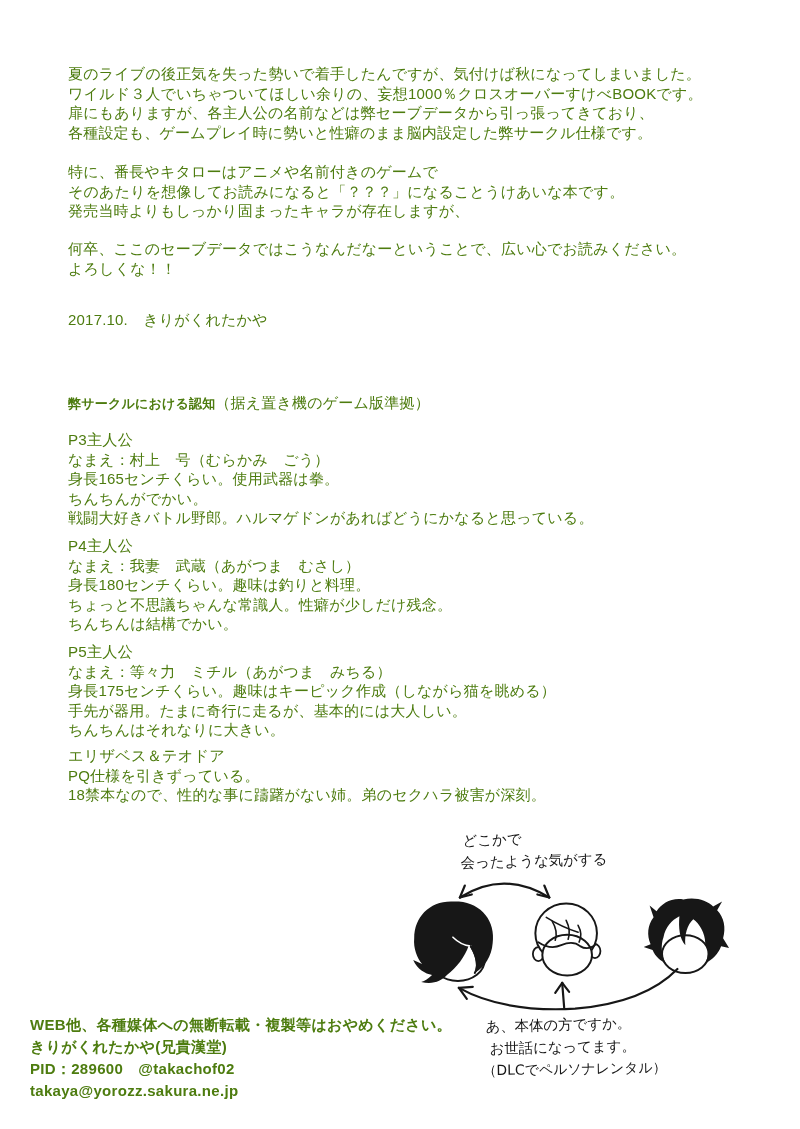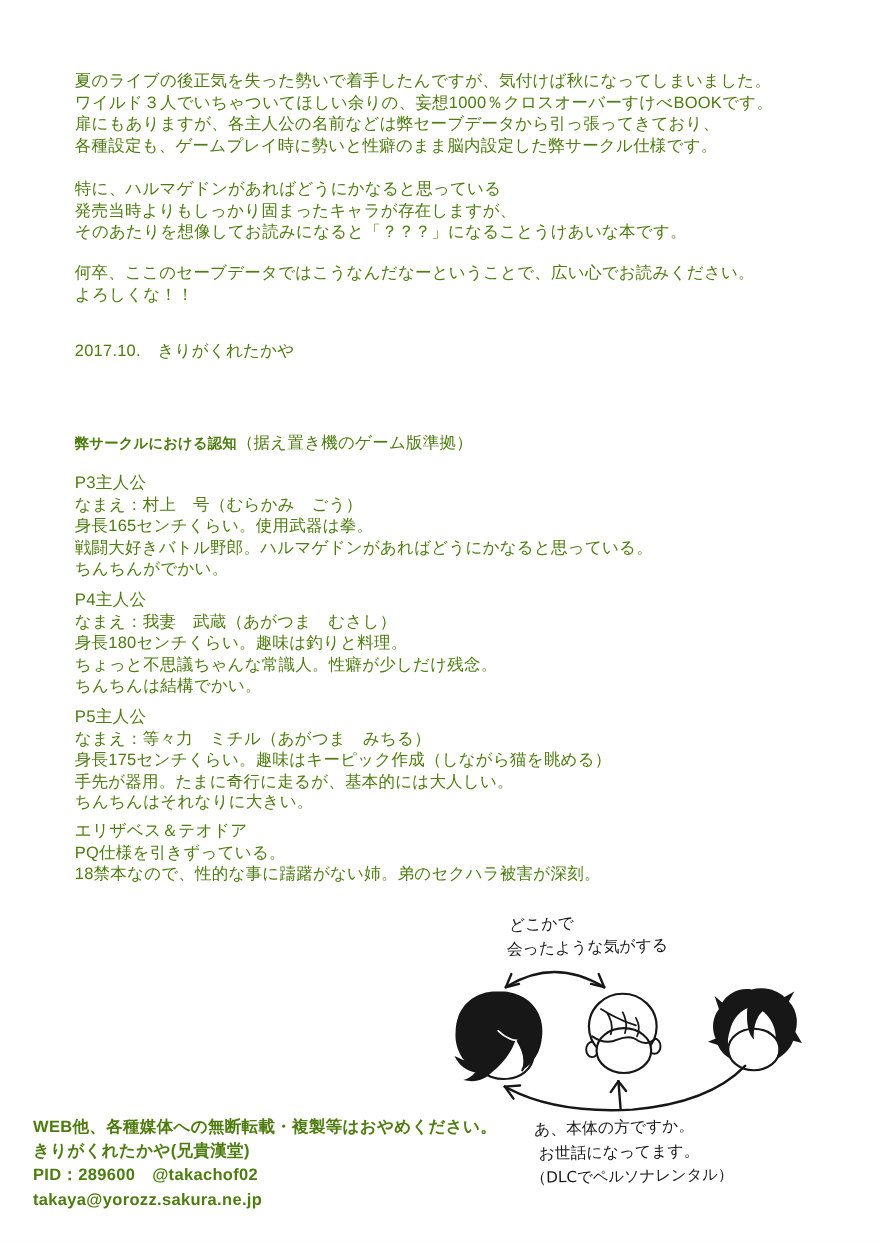--- a/index.html
+++ b/index.html
@@ -60,43 +60,43 @@
 <div class="page">
 
   <div class="tb p1">
       <div class="tline">夏のライブの後正気を失った勢いで着手したんですが、気付けば秋になってしまいました。</div>
       <div class="tline">ワイルド３人でいちゃついてほしい余りの、妄想1000％クロスオーバーすけべBOOKです。</div>
       <div class="tline">扉にもありますが、各主人公の名前などは弊セーブデータから引っ張ってきており、</div>
       <div class="tline">各種設定も、ゲームプレイ時に勢いと性癖のまま脳内設定した弊サークル仕様です。</div>
     </div>
 
   <div class="tb p2">
-      <div class="tline">特に、ハルマゲドンがあればどうにかなると思っている</div>
+      <div class="tline">特に、番長やキタローはアニメや名前付きのゲームで</div>
+      <div class="tline">そのあたりを想像してお読みになると「？？？」になることうけあいな本です。</div>
       <div class="tline">発売当時よりもしっかり固まったキャラが存在しますが、</div>
-      <div class="tline">そのあたりを想像してお読みになると「？？？」になることうけあいな本です。</div>
     </div>
 
   <div class="tb p3">
       <div class="tline">何卒、ここのセーブデータではこうなんだなーということで、広い心でお読みください。</div>
       <div class="tline">よろしくな！！</div>
     </div>
 
   <div class="tb date">2017.10.　きりがくれたかや</div>
 
   <div class="tb section-heading">
     <span class="bold">弊サークルにおける認知</span><span>（据え置き機のゲーム版準拠）</span>
   </div>
 
   <div class="tb char-block c0">
     <div class="char-title">P3主人公</div>
     <div>
         <div class="tline">なまえ：村上　号（むらかみ　ごう）</div>
         <div class="tline">身長165センチくらい。使用武器は拳。</div>
+        <div class="tline">ちんちんがでかい。</div>
         <div class="tline">戦闘大好きバトル野郎。ハルマゲドンがあればどうにかなると思っている。</div>
-        <div class="tline">ちんちんがでかい。</div>
       </div>
   </div>
 
   <div class="tb char-block c1">
     <div class="char-title">P4主人公</div>
     <div>
         <div class="tline">なまえ：我妻　武蔵（あがつま　むさし）</div>
         <div class="tline">身長180センチくらい。趣味は釣りと料理。</div>
         <div class="tline">ちょっと不思議ちゃんな常識人。性癖が少しだけ残念。</div>
         <div class="tline">ちんちんは結構でかい。</div>

